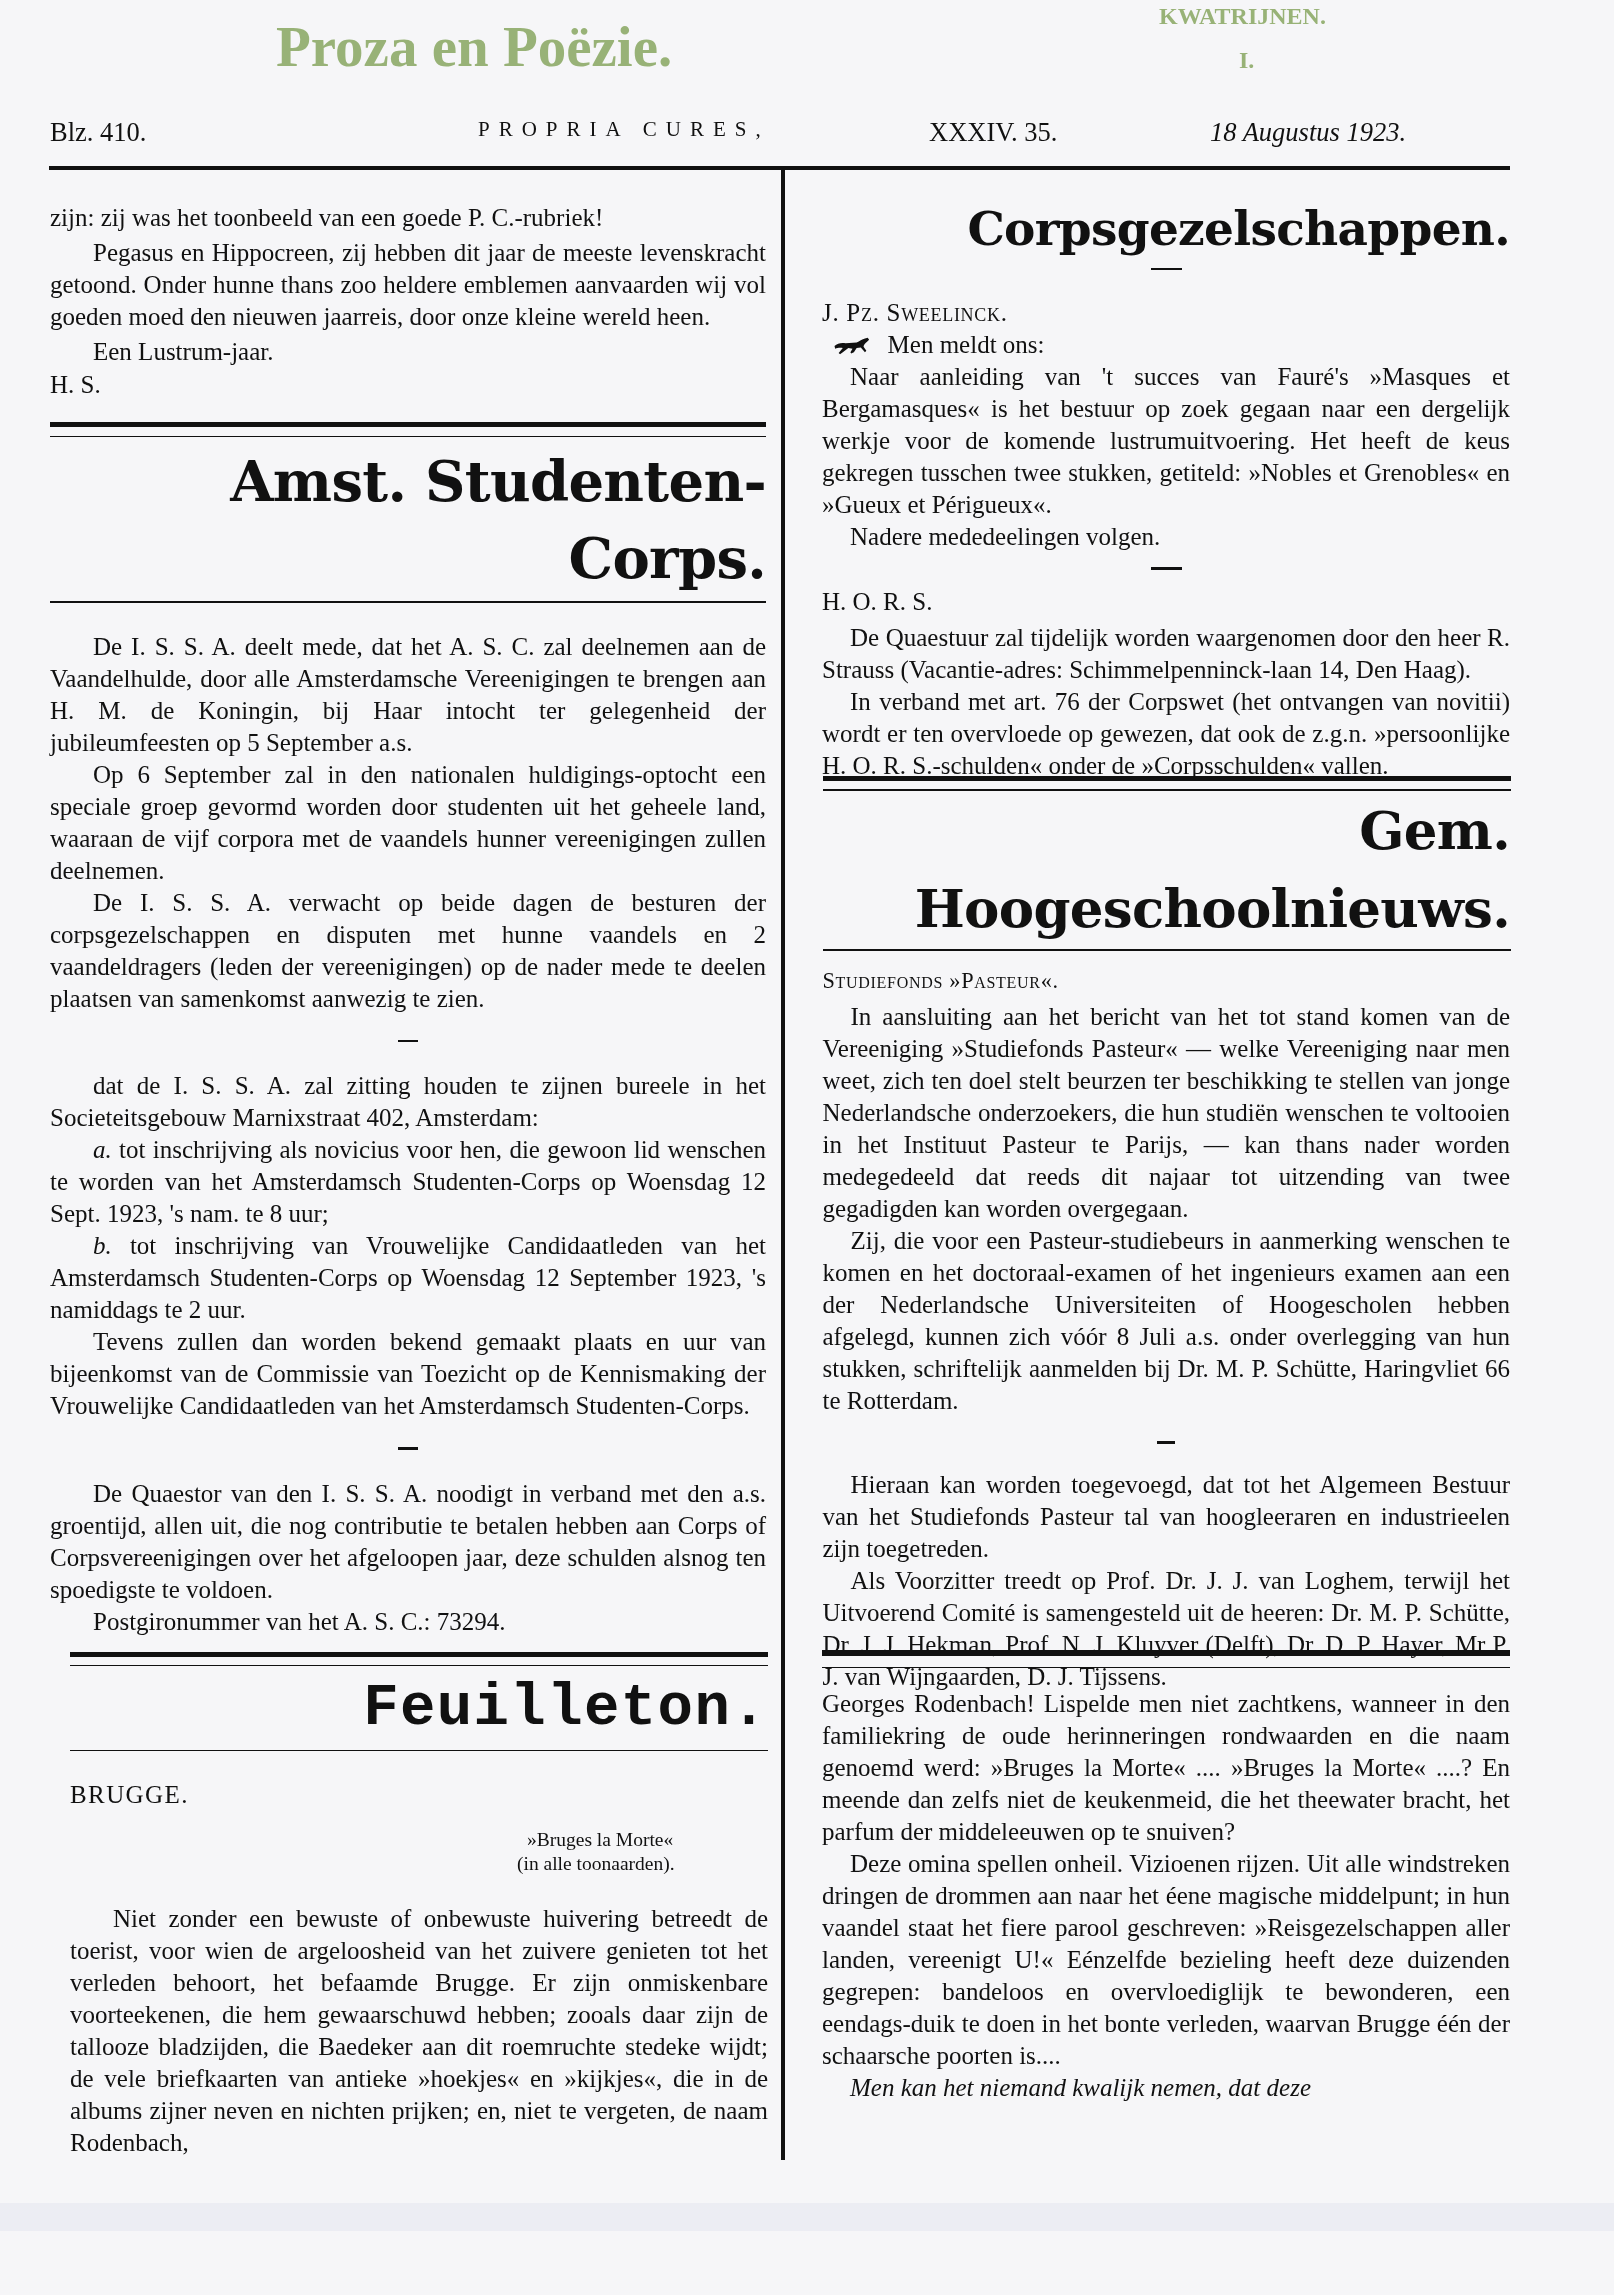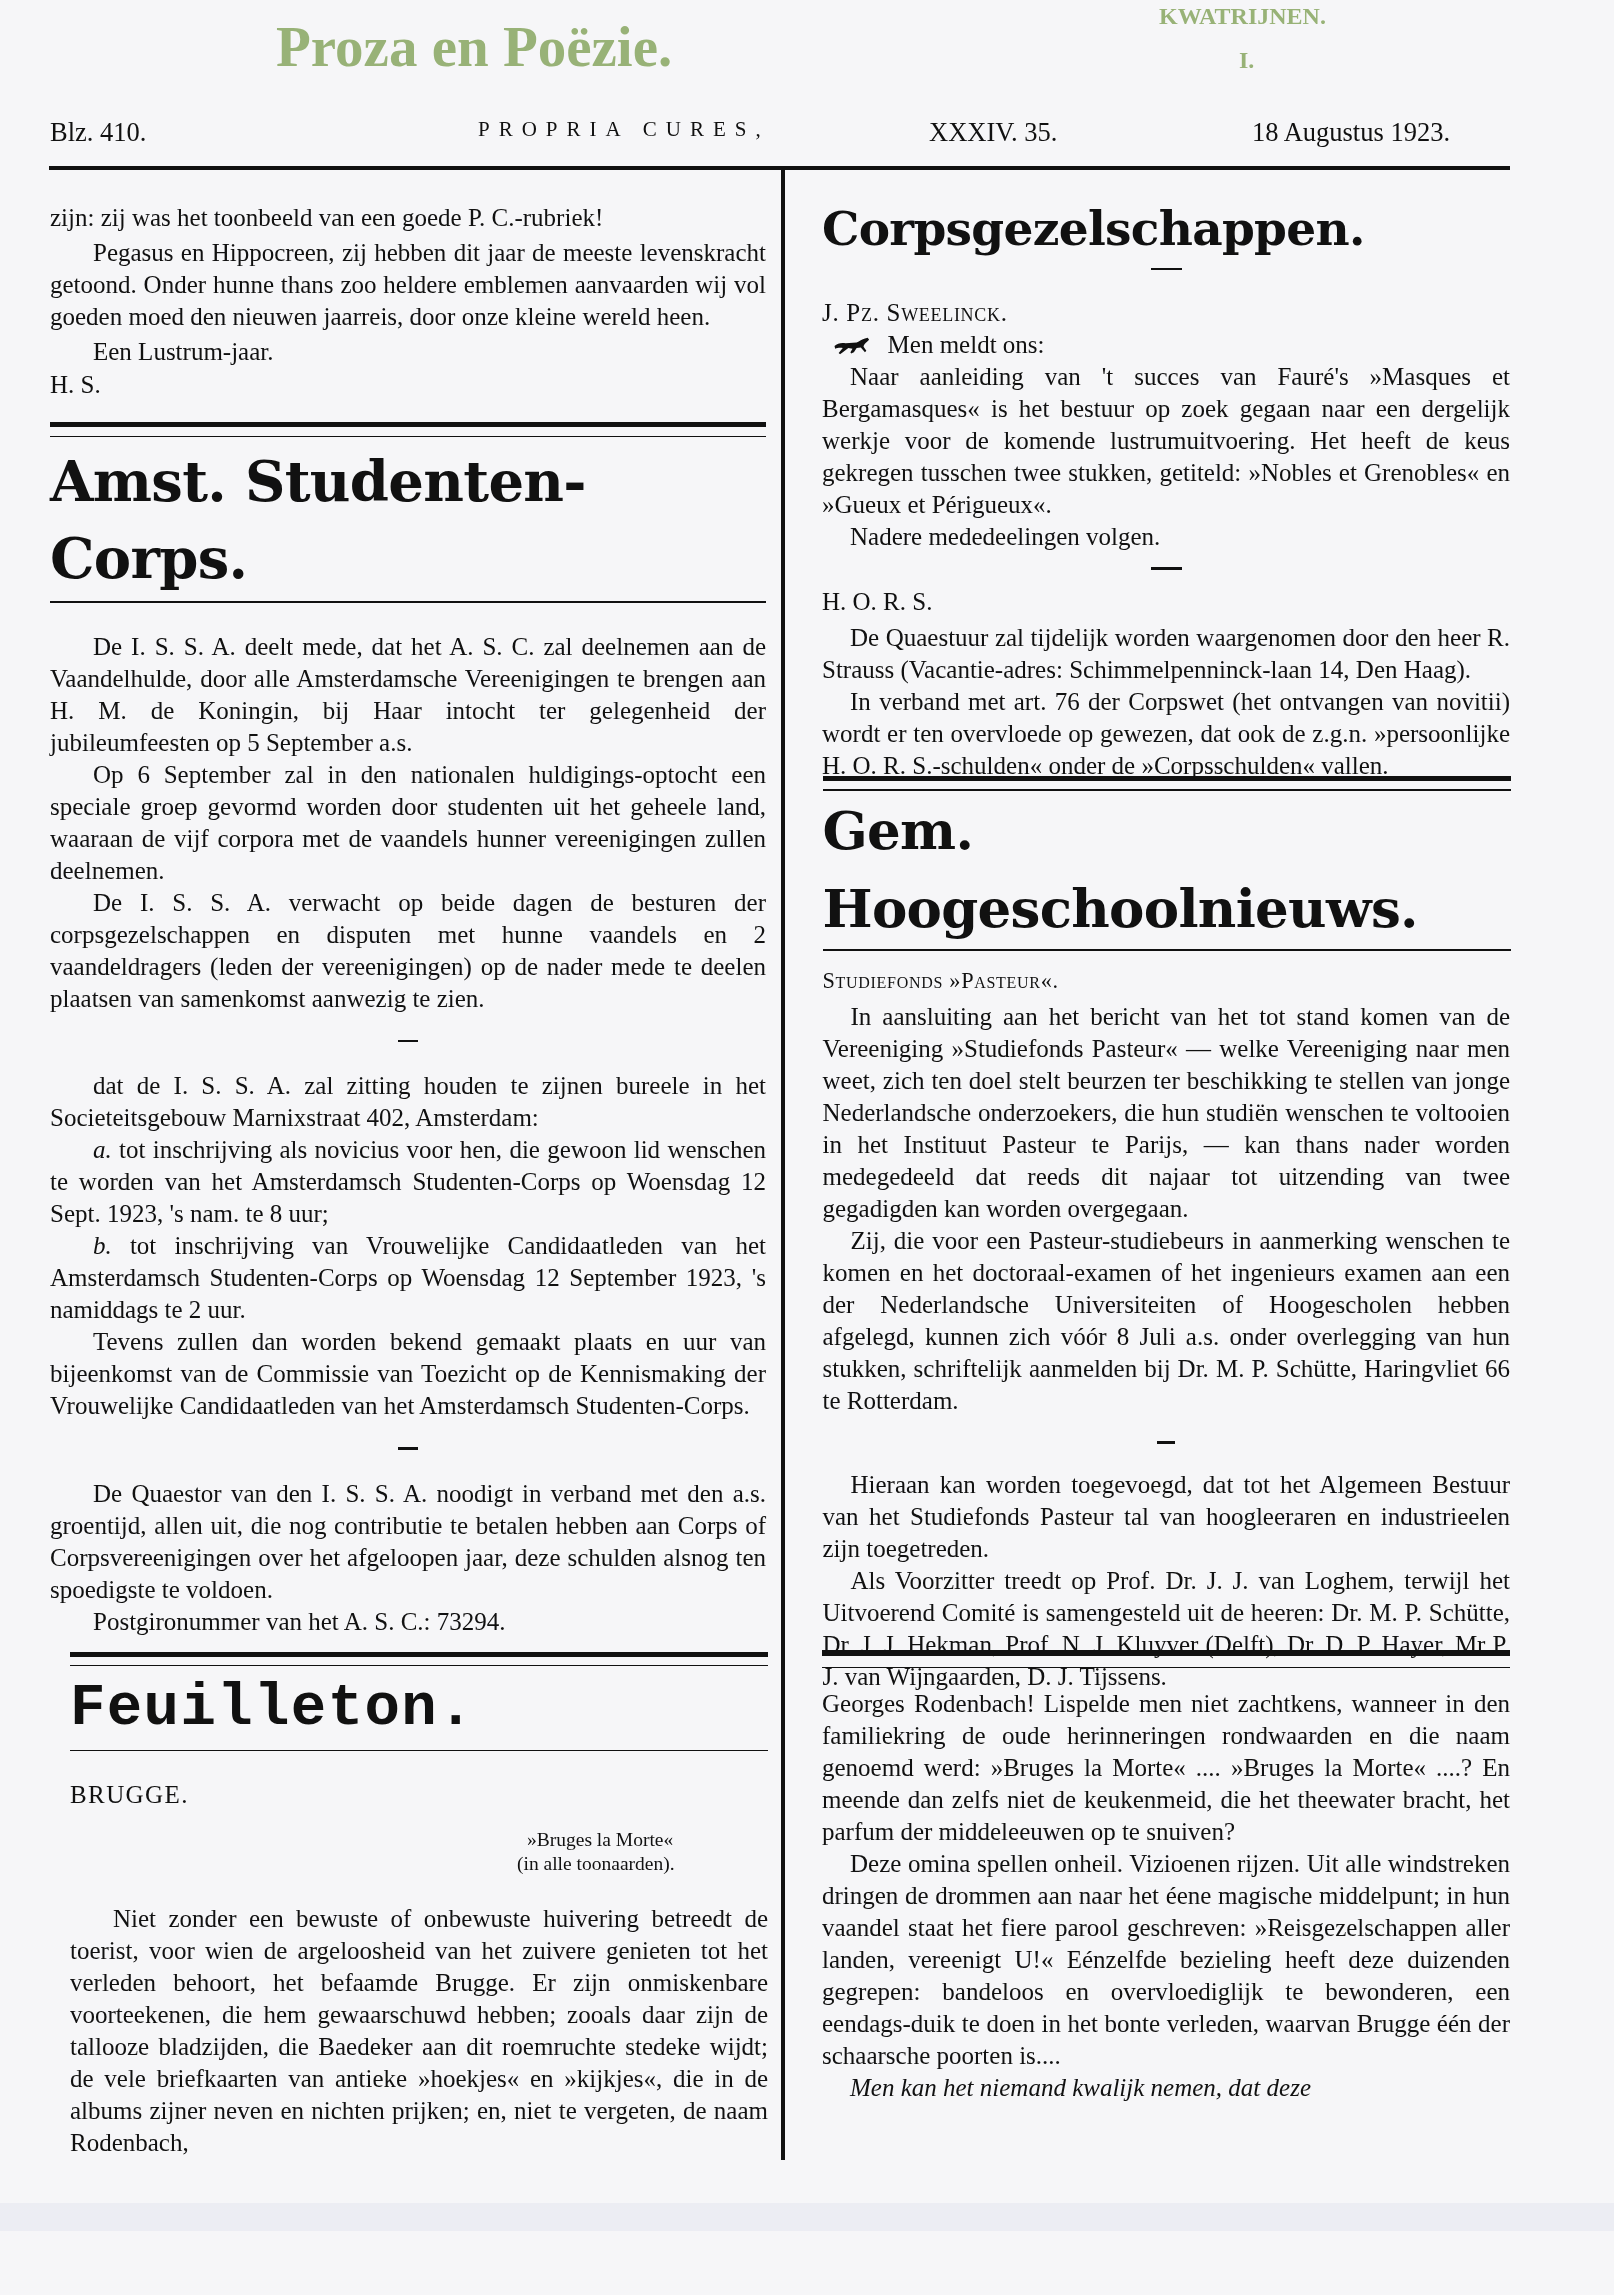--- a/index.html
+++ b/index.html
@@ -5,41 +5,41 @@
   html, body { margin:0; padding:0; }
   body { width:1615px; height:2295px; background:#f6f6f8; position:relative; overflow:hidden;
          font-family:"Liberation Serif","DejaVu Serif",serif; color:#111; }
   .ghost { position:absolute; color:#4d7c0f; font-weight:bold; opacity:0.55; white-space:nowrap; }
   .hdr { position:absolute; top:117px; font-size:26.5px; white-space:nowrap; }
   .rule { position:absolute; background:#111; }
   .col { position:absolute; }
   p, .line { margin:0; }
   .body { font-size:25px; line-height:32px; text-align:justify; text-align-last:left; }
   .ind { text-indent:43px; }
-  .title { font-family:"DejaVu Serif","Liberation Serif",serif; font-weight:bold; text-align:left; letter-spacing:-0.7px; }
+  .title { font-family:"DejaVu Serif","Liberation Serif",serif; font-weight:bold; text-align:right; letter-spacing:-0.7px; }
   .center { text-align:center; }
   .sc { font-variant:small-caps; letter-spacing:0.7px; }
   .dash { margin:0 auto; background:#111; }
   .right { text-align:right; }
   .spaced { letter-spacing:9px; }
   .horse { display:inline-block; width:39px; height:18px; vertical-align:-1.4px; margin-right:15.4px; }
   .bleed { position:absolute; left:0; width:100%; background:#e6e8f0; opacity:0.6; }
 </style>
 </head>
 <body>
 
 <div class="ghost" style="left:276px;top:14px;font-size:57px;">Proza en Poëzie.</div>
 <div class="ghost" style="left:1159px;top:2.8px;font-size:24px;">KWATRIJNEN.</div>
 <div class="ghost" style="left:1239px;top:47px;font-size:24px;">I.</div>
 <div class="bleed" style="top:2203px;height:28px;"></div>
 
 <div class="hdr" style="left:50px;">Blz. 410.</div>
 <div class="hdr spaced" style="left:478px;font-size:21px;">PROPRIA CURES,</div>
 <div class="hdr" style="left:929px;">XXXIV. 35.</div>
-<div class="hdr" style="left:1252px;">18 Augustus 1923.</div>
+<div class="hdr" style="left:1210px;font-style:italic;">18 Augustus 1923.</div>
 <div class="rule" style="left:49px;top:166px;width:1461px;height:4.2px;"></div>
 
 <div class="rule" style="left:781px;top:170px;width:3.5px;height:1990px;"></div>
 
 <div class="col" style="left:50px;top:202px;width:716px;">
 
   <div>
     <p class="body" style="height:35px;">zijn: zij was het toonbeeld van een goede P. C.-rubriek!</p>
     <p class="body ind">Pegasus en Hippocreen, zij hebben dit jaar de meeste levenskracht getoond. Onder hunne thans zoo heldere emblemen aanvaarden wij vol goeden moed den nieuwen jaarreis, door onze kleine wereld heen.</p>
     <p class="body ind" style="margin-top:2.8px;">Een Lustrum-jaar.</p>

